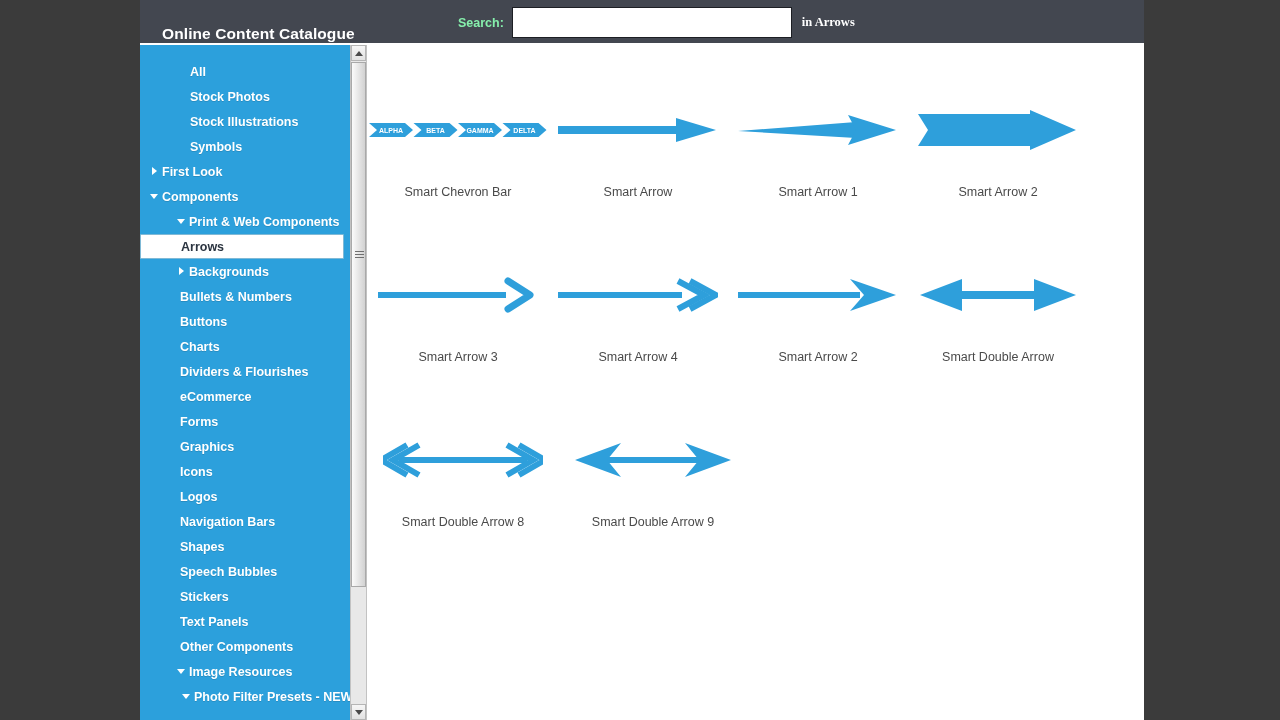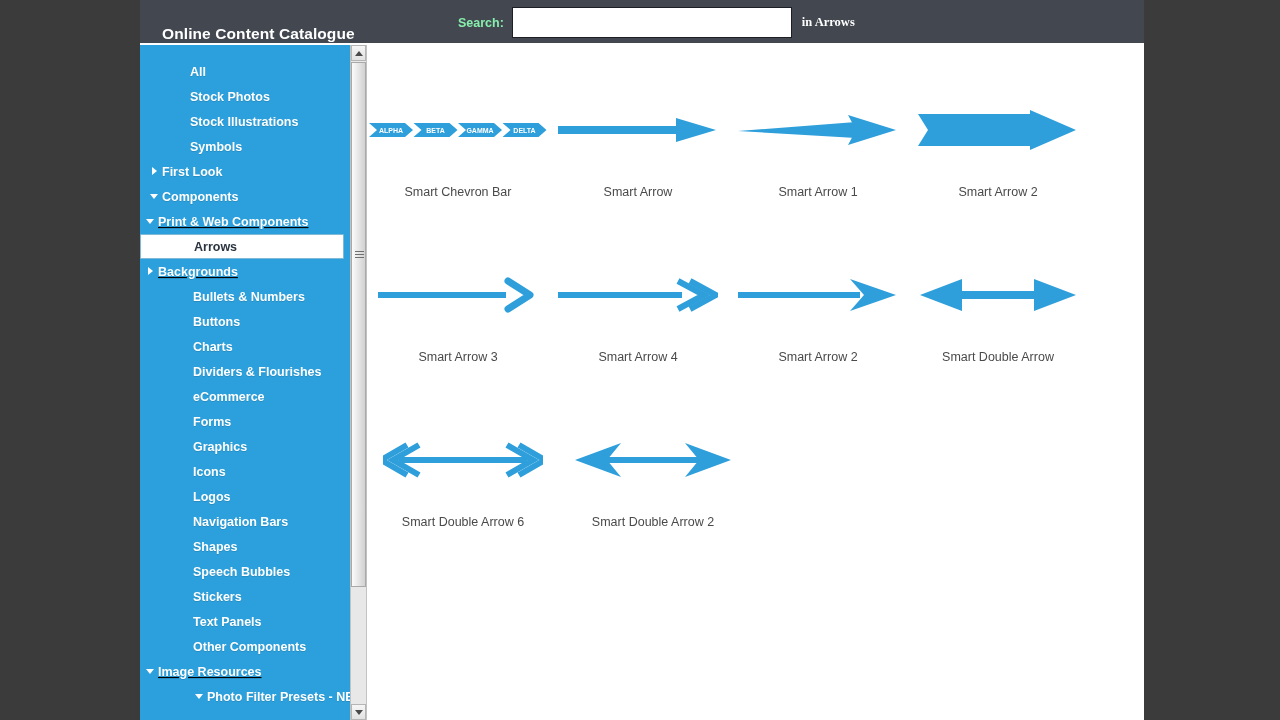--- a/index.html
+++ b/index.html
@@ -108,22 +108,22 @@
   .node.selected {
     background: #ffffff;
     border: 1px solid #7fb9d6;
     margin-right: 6px;
     border-radius: 1px;
   }
   .node.selected .lbl { color: #2b3440; text-shadow: none; }
 
   .ind-0 { padding-left: 24px; margin-left: 26px; }
   .ind-1 { padding-left: 8px; }
-  .ind-2 { padding-left: 4px; text-decoration: underline; }
-  .ind-3 { padding-left: 53px; }
+  .ind-2 { padding-left: 35px; }
+  .ind-3 { padding-left: 40px; }
 
   
   .scrollbar {
     position: absolute; left: 210px; top: 45px;
     width: 17px; height: 675px;
     background: #e8e8e8;
     border-left: 1px solid #c2c2c2;
     border-right: 1px solid #c2c2c2;
   }
   .sb-btn {
@@ -401,29 +401,29 @@
           <div class="cell">
             <div class="art">
               <svg width="160" height="40" viewBox="0 0 160 40">
                 <rect x="16" y="17" width="128" height="6" fill="#2e9fdb"></rect>
                 <path d="M36 5 L10 20 L36 35" fill="none" stroke="#2e9fdb" stroke-width="6" stroke-linecap="butt" stroke-linejoin="miter"></path>
                 <path d="M24 5 L-2 20 L24 35" fill="none" stroke="#2e9fdb" stroke-width="6" stroke-linecap="butt" stroke-linejoin="miter"></path>
                 <path d="M124 5 L150 20 L124 35" fill="none" stroke="#2e9fdb" stroke-width="6" stroke-linecap="butt" stroke-linejoin="miter"></path>
                 <path d="M136 5 L162 20 L136 35" fill="none" stroke="#2e9fdb" stroke-width="6" stroke-linecap="butt" stroke-linejoin="miter"></path>
               </svg>
             </div>
-            <div class="caption">Smart Double Arrow 6</div>
+            <div class="caption">Smart Double Arrow 8</div>
           </div>
           <div class="cell">
             <div class="art">
               <svg width="160" height="40" viewBox="0 0 160 40">
                 <rect x="32" y="17" width="96" height="6" fill="#2e9fdb"></rect>
                 <polygon points="48,3 2,20 48,37 34,20" fill="#2e9fdb"></polygon>
                 <polygon points="112,3 158,20 112,37 126,20" fill="#2e9fdb"></polygon>
               </svg>
             </div>
-            <div class="caption">Smart Double Arrow 2</div>
+            <div class="caption">Smart Double Arrow 9</div>
           </div>
         </div>
       </div>
   </div>
 
 </div>
 
 </body></html>

